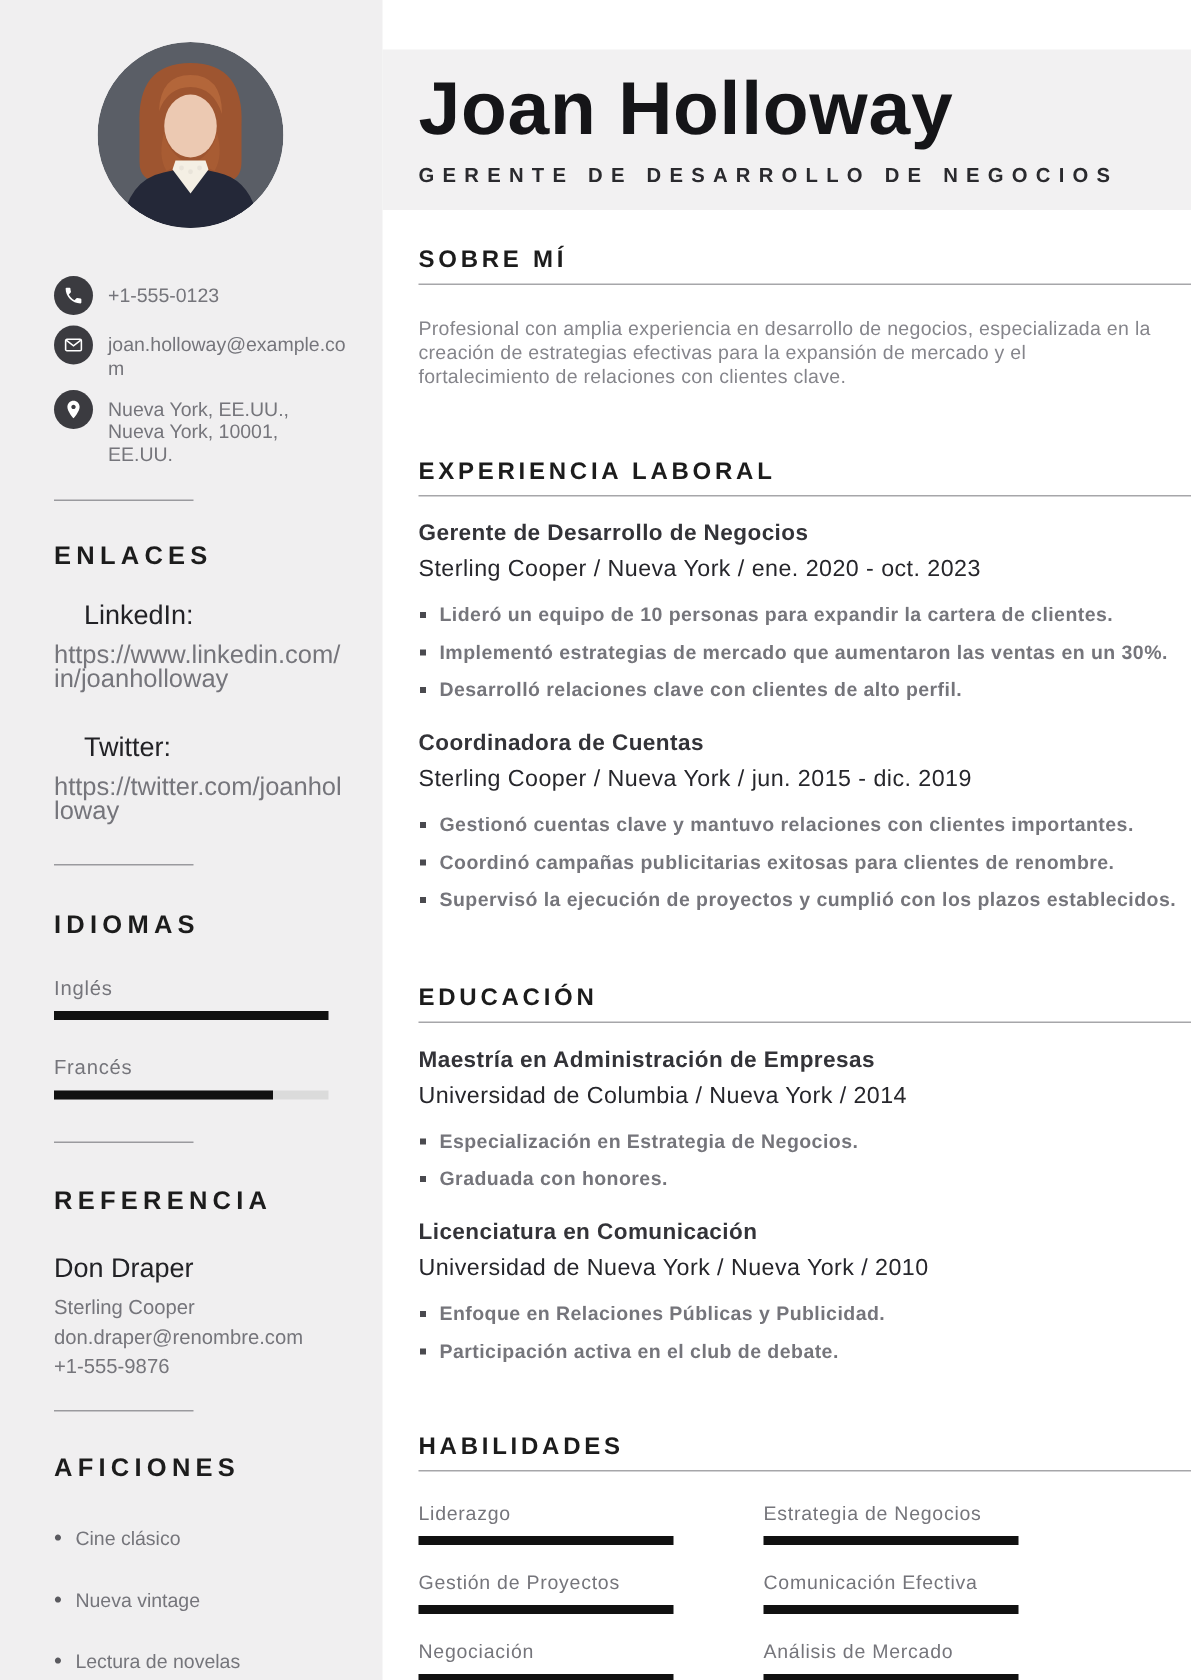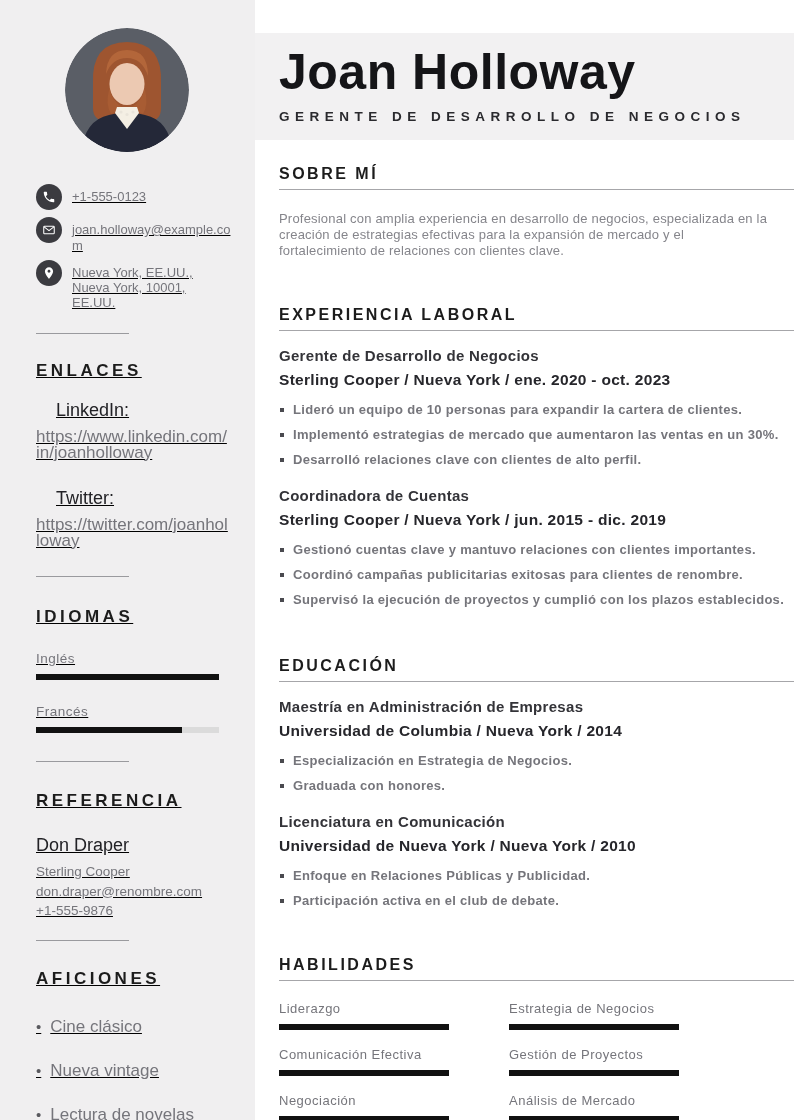--- a/index.html
+++ b/index.html
@@ -12,21 +12,21 @@
   html,body{width:794px;}
   body{
     height:1120px; position:relative; overflow:hidden;
     background:var(--c-page_bg);
     font-family:"Liberation Sans","DejaVu Sans",sans-serif;
     -webkit-font-smoothing:antialiased;
   }
   
   .sidebar{
     position:absolute; left:0; top:0; width:255px; height:1120px;
-    background:var(--c-sidebar_bg); padding:28px 18px 0 36px;text-decoration:underline;
+    background:var(--c-sidebar_bg); padding:28px 18px 0 36px;
   }
   .avatar-wrap{width:124px; height:124px; margin-left:29px; border-radius:50%; overflow:hidden;}
   .contact{margin-top:32px; display:flex; flex-direction:column; gap:7px;}
   .contact-row{display:flex; gap:10px; align-items:flex-start;}
   .c-icon{
     width:26px; height:26px; border-radius:50%; background:var(--c-icon_bg);
     flex:0 0 26px; display:flex; align-items:center; justify-content:center;
   }
   .c-icon svg{width:14px; height:14px; display:block;}
   .contact-text{
@@ -43,21 +43,21 @@
   .link-url{margin-top:8px; font-size:17px; line-height:15.5px; color:var(--c-body_gray);
     max-width:192px; word-break:break-all;}
   .link-label.second{margin-top:28px;}
   .lang-item{margin-top:24px;}
   .lang-name{font-size:13.5px; color:var(--c-body_gray); letter-spacing:0.5px;}
   .bar-track{margin-top:8px; width:183px; height:6px; background:var(--c-bar_track);}
   .bar-fill{height:6px; background:var(--c-bar_fill);}
   .ref-name{margin-top:24px; font-size:18px; font-weight:500; color:#222226;}
   .ref-line{font-size:13.5px; line-height:19.5px; color:var(--c-body_gray);}
   .ref-block{margin-top:6px;}
-  .hobby{margin-top:24px; font-size:17px; color:var(--c-body_gray); display:flex; align-items:center;}
+  .hobby{margin-top:24px; font-size:13px; color:var(--c-body_gray); display:flex; align-items:center;}
   .hobby::before{content:"•"; color:#5a5a5f; margin-right:9px; font-size:15px;}
   .hobby.first{margin-top:28px;}
   
   .main{position:absolute; left:255px; top:0; width:539px; height:1120px;}
   .header-band{
     margin-top:33px; height:107px; background:var(--c-header_bg);
     padding:13px 0 0 24px;
   }
   .name{font-size:50px; line-height:52px; font-weight:bold; color:#151518; letter-spacing:0.5px;}
   .job-title-band{
@@ -72,21 +72,21 @@
   .sec-h.exp{margin-top:46px;}
   .sec-h.edu{margin-top:48px;}
   .sec-h.skills{margin-top:46px;}
   .rule{border-top:1px solid var(--c-rule_color); margin-top:6px; width:100%;}
   .about-text{
     margin-top:21px; font-size:13px; line-height:16px; color:#85858b; max-width:492px;
     letter-spacing:0.2px;
   }
   .job{margin-top:16px;}
   .job-title{font-size:15px; font-weight:600; color:var(--c-title_text); letter-spacing:0.3px;}
-  .job-meta{margin-top:7px; font-size:15.5px; font-weight:bold; color:var(--c-meta_text); letter-spacing:0.3px;}
+  .job-meta{margin-top:7px; font-size:15.5px; font-weight:normal; color:var(--c-meta_text); letter-spacing:0.3px;}
   ul.bullets{margin-top:13px; list-style:none;font-weight:bold;}
   ul.bullets li{
     font-size:13px; line-height:16px; color:var(--c-body_gray); letter-spacing:0.3px;
     margin-bottom:9px; padding-left:14px; position:relative;
   }
   ul.bullets li::before{
     content:""; position:absolute; left:1px; top:6px; width:4px; height:4px; background:#4a4a4f;
   }
   .job.second{margin-top:19px;}
   .skills-grid{
@@ -262,32 +262,32 @@
             <div class="bar-fill" style="width: 100%;"></div>
           </div>
       </div>
       <div>
         <div class="skill-name">Estrategia de Negocios</div>
         <div class="skill-track">
             <div class="bar-fill" style="width: 100%;"></div>
           </div>
       </div>
       <div>
+        <div class="skill-name">Gestión de Proyectos</div>
+        <div class="skill-track">
+            <div class="bar-fill" style="width: 100%;"></div>
+          </div>
+      </div>
+      <div>
         <div class="skill-name">Comunicación Efectiva</div>
         <div class="skill-track">
             <div class="bar-fill" style="width: 100%;"></div>
           </div>
       </div>
       <div>
-        <div class="skill-name">Gestión de Proyectos</div>
-        <div class="skill-track">
-            <div class="bar-fill" style="width: 100%;"></div>
-          </div>
-      </div>
-      <div>
         <div class="skill-name">Negociación</div>
         <div class="skill-track">
             <div class="bar-fill" style="width: 100%;"></div>
           </div>
       </div>
       <div>
         <div class="skill-name">Análisis de Mercado</div>
         <div class="skill-track">
             <div class="bar-fill" style="width: 100%;"></div>
           </div>

